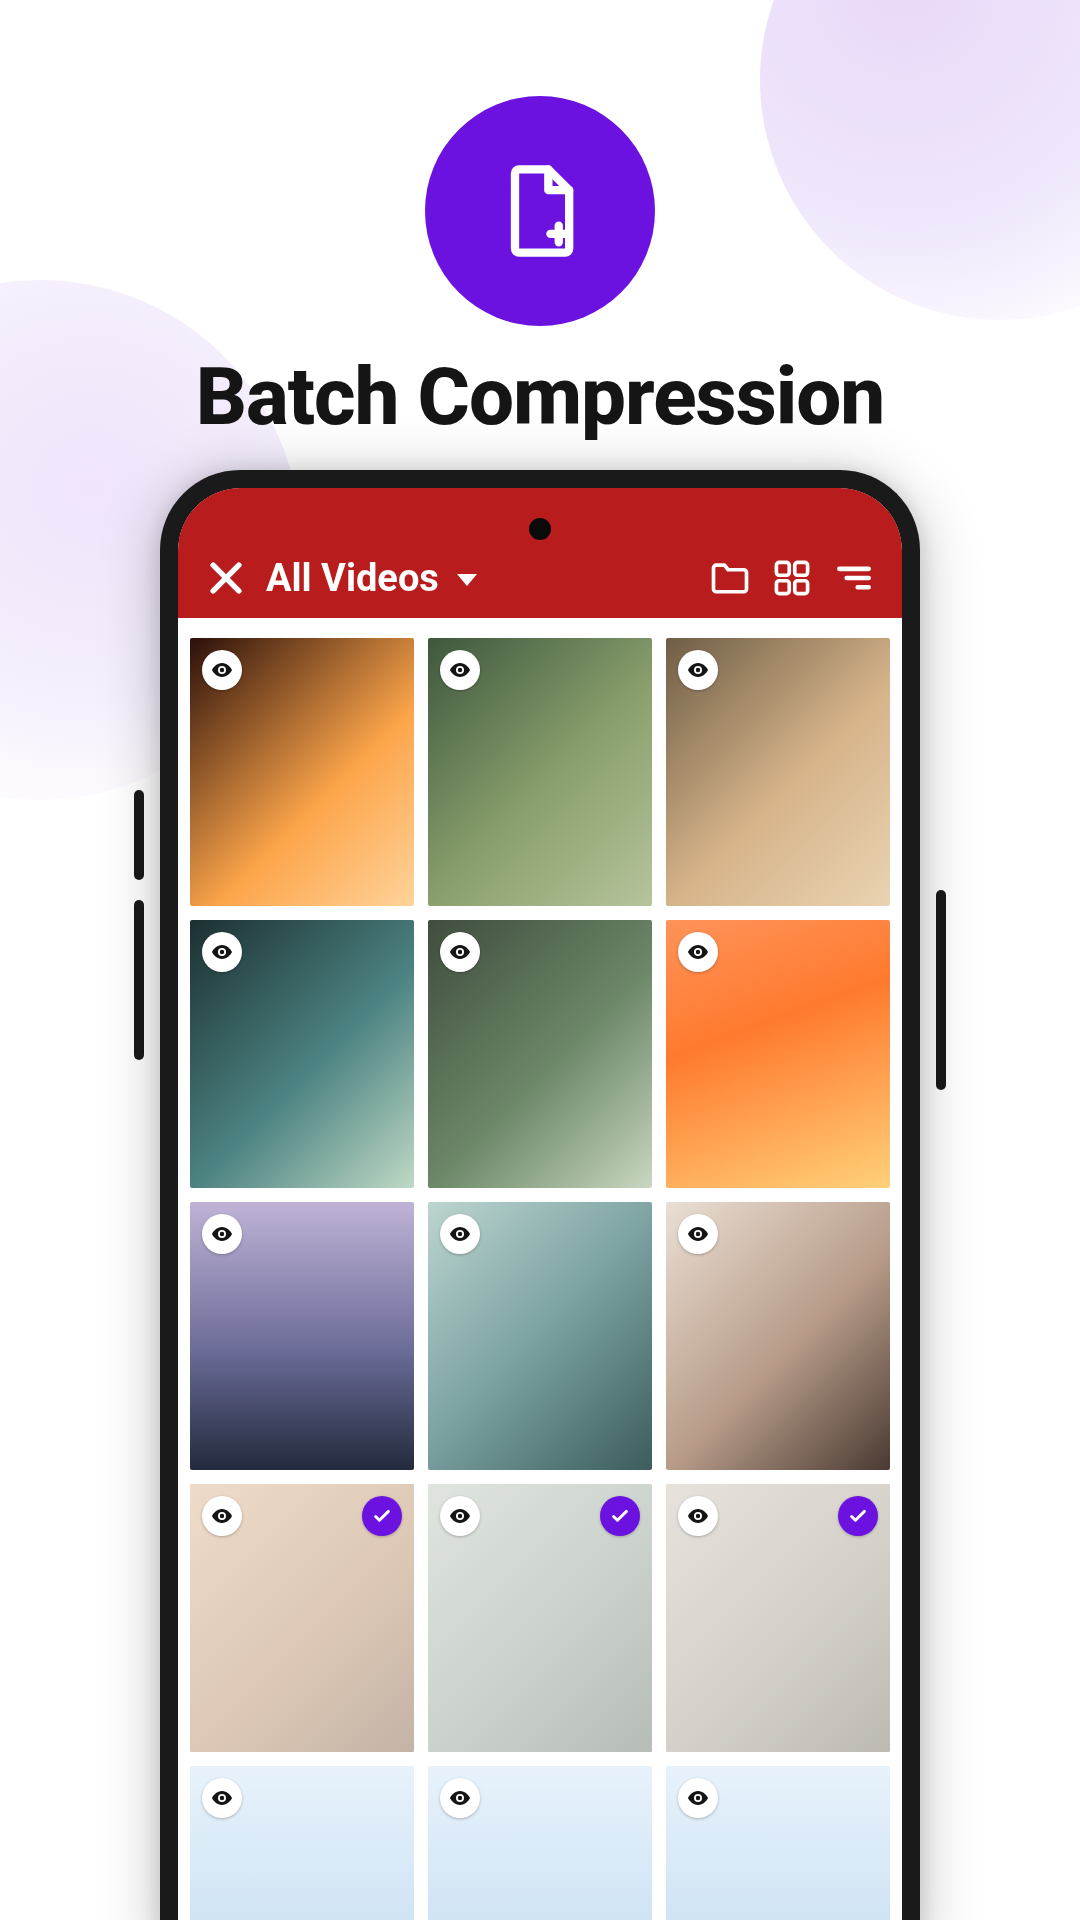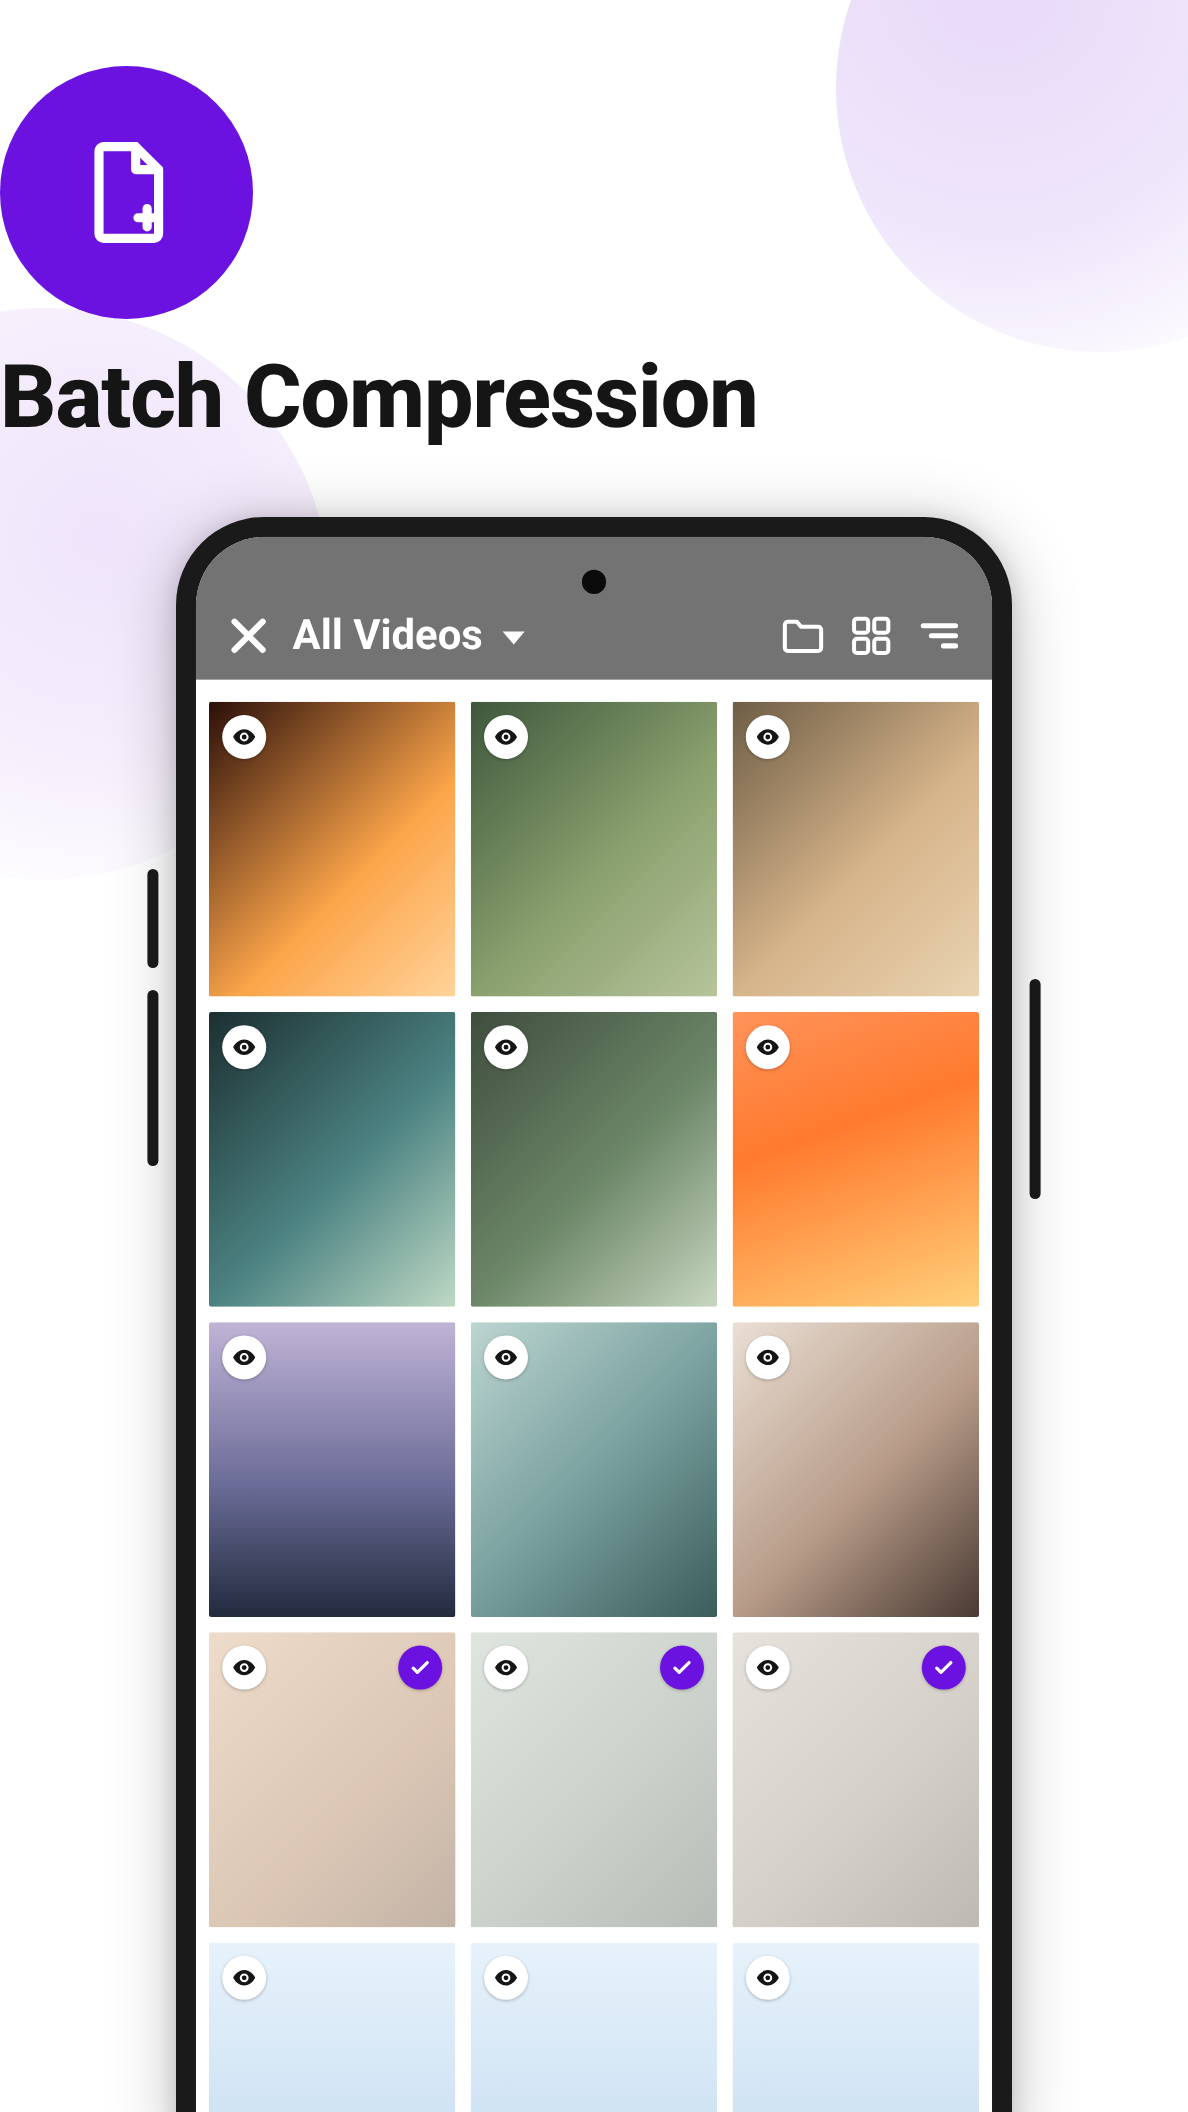--- a/index.html
+++ b/index.html
@@ -33,21 +33,22 @@
     border-radius: 50%;
     background: radial-gradient(circle at 60% 40%, #efe4fb 0%, #f5eefc 45%, #ffffff 80%);
     z-index: 0;
   }
 
   .hero {
     position: relative;
     z-index: 1;
     display: flex;
     flex-direction: column;
-    padding-top: 60px;
+    align-items: center;
+    padding-top: 96px;
   }
   .hero-icon {
     width: 230px;
     height: 230px;
     border-radius: 50%;
     background: #6b12e0;
     display: flex;
     align-items: center;
     justify-content: center;
     margin-bottom: 18px;
@@ -120,21 +121,21 @@
   .screen {
     position: absolute;
     inset: 0;
     background: #ffffff;
     display: flex;
     flex-direction: column;
     border-radius: 62px 62px 0 0;
     overflow: hidden;
   }
   .appbar {
-    background: #737373;
+    background: #b91c1c;
     height: 130px;
     padding-top: 50px;
     display: flex;
     align-items: center;
     padding-left: 26px;
     padding-right: 26px;
     gap: 18px;
   }
   .appbar .icon-btn { width: 44px; height: 44px; display:flex; align-items:center; justify-content:center; color:#fff; }
   .appbar .title {

